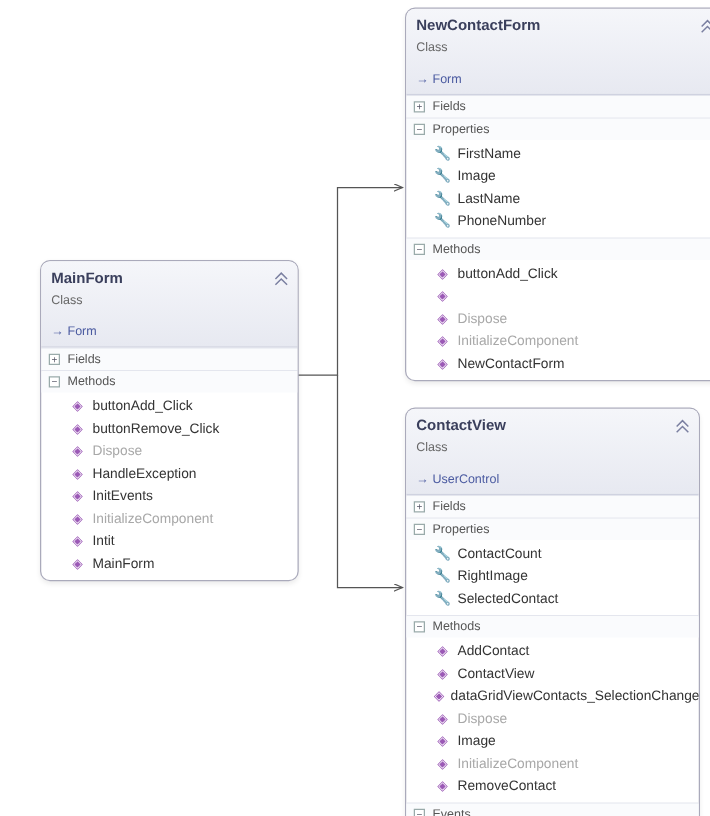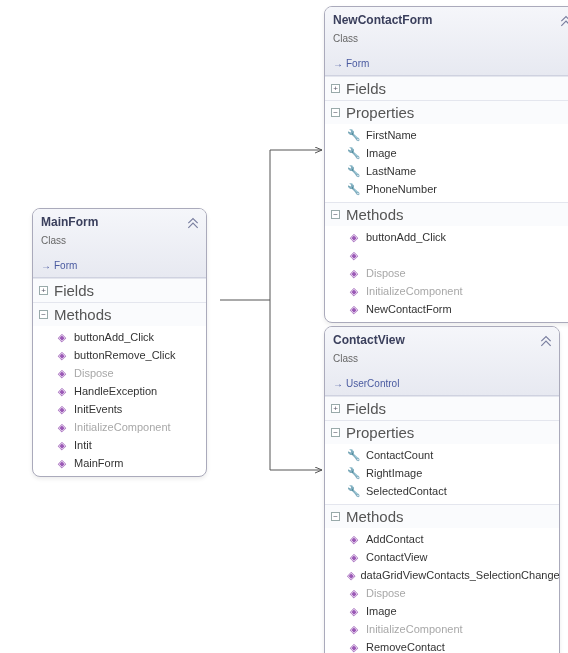--- a/index.html
+++ b/index.html
@@ -76,21 +76,21 @@
     align-items: center;
     justify-content: center;
     font-size: 8px;
     line-height: 7px;
     color: #556;
     margin-right: 6px;
     background: #fff;
   }
   .section-label {
     color: #555;
-    font-size: 15px;
+    font-size: 10px;
   }
   .members {
     padding: 2px 0 4px 0;
   }
   .member {
     display: flex;
     align-items: center;
     padding: 1px 6px 1px 22px;
     line-height: 16px;
   }
@@ -123,21 +123,21 @@
       <marker id="arrow" markerWidth="8" markerHeight="8" refX="7" refY="3" orient="auto">
         <path d="M0,0 L7,3 L0,6" fill="none" stroke="#555" stroke-width="1"></path>
       </marker>
     </defs>
 
     <path d="M 220 300 L 270 300 L 270 150 L 322 150" fill="none" stroke="#555" stroke-width="1" marker-end="url(#arrow)"></path>
 
     <path d="M 270 300 L 270 470 L 322 470" fill="none" stroke="#555" stroke-width="1" marker-end="url(#arrow)"></path>
   </svg>
 
-  <div class="class-box" style="left:32px; top:208px; width:175px;">
+  <div class="class-box" style="left:32px; top:208px; width:207px;">
     <div class="class-header">
       <div class="class-title">MainForm</div>
       <div class="class-stereo">Class</div>
       <div class="class-inherit">
         <span class="arrow">→</span><span>Form</span>
       </div>
       <div class="chevrons">
         <svg viewBox="0 0 12 12">
             <path d="M2 7 L6 3 L10 7" fill="none" stroke="#7a7fa0" stroke-width="1"></path>
             <path d="M2 11 L6 7 L10 11" fill="none" stroke="#7a7fa0" stroke-width="1"></path>

